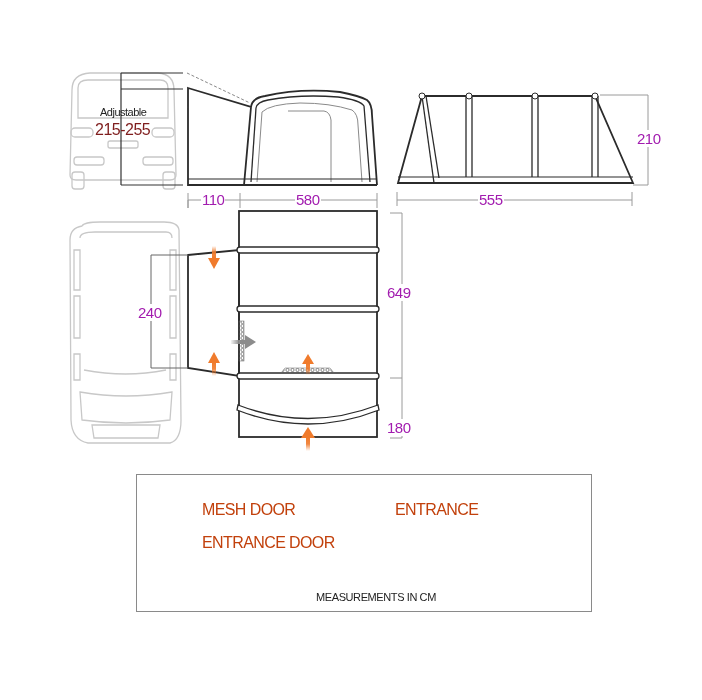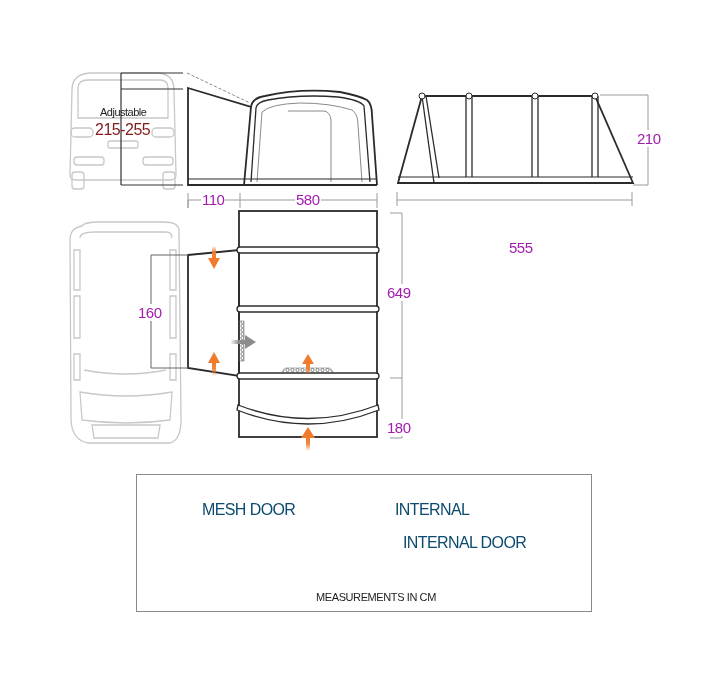--- a/index.html
+++ b/index.html
@@ -1,21 +1,21 @@
 <!DOCTYPE html>
 <html><head>
 <meta charset="utf-8">
 <style>
   html,body{margin:0;padding:0;background:#ffffff;}
   #stage{position:relative;width:702px;height:700px;background:#ffffff;overflow:hidden;font-family:"Liberation Sans",sans-serif;}
   svg{position:absolute;left:0;top:0;}
   .lbl{position:absolute;color:#3a3a3a;font-family:"Liberation Sans",sans-serif;white-space:nowrap;letter-spacing:-0.5px;}
   .dim{font-size:15px;color:#a21caf;background:#fff;padding:0 1px;}
   .legend-box{position:absolute;left:136px;top:474px;width:456px;height:138px;border:1.5px solid #8a8a8a;box-sizing:border-box;background:#fff;}
-  .leg{position:absolute;font-size:16px;color:#0c4a6e;font-family:"Liberation Sans",sans-serif;letter-spacing:-0.6px;white-space:nowrap;}
+  .leg{position:absolute;font-size:16px;color:#c2410c;font-family:"Liberation Sans",sans-serif;letter-spacing:-0.6px;white-space:nowrap;}
   .note{position:absolute;font-size:11px;color:#222;font-family:"Liberation Sans",sans-serif;letter-spacing:-0.4px;white-space:nowrap;margin-left:20px;}
 </style>
 </head>
 <body>
 
 <div id="stage">
   <svg width="702" height="700" viewBox="0 0 702 700">
     <defs>
       <linearGradient id="orangeFadeUp" x1="0" y1="1" x2="0" y2="0">
         <stop offset="0" stop-color="#f07b2c" stop-opacity="0"></stop>
@@ -178,25 +178,25 @@
       <rect x="362" y="539" width="18" height="5" fill="url(#greyFadeRight)"></rect>
       <path d="M380,535 L380,548 L392,541.5 Z" fill="#8c8c8c"></path>
     </g>
   </svg>
 
   <span class="lbl" style="left:100px;top:106px;font-size:11px;color:#222;">Adjustable</span>
   <span class="lbl" style="left:95px;top:121px;font-size:16px;color:#7f1d1d;">215-255</span>
 
   <span class="lbl dim" style="left:201px;top:191px;">110</span>
   <span class="lbl dim" style="left:295px;top:191px;">580</span>
-  <span class="lbl dim" style="left:508px;top:191px;margin-top:48px;">555</span>
+  <span class="lbl dim" style="left:478px;top:191px;">555</span>
   <span class="lbl dim" style="left:636px;top:130px;">210</span>
 
-  <span class="lbl dim" style="left:137px;top:304px;">160</span>
+  <span class="lbl dim" style="left:137px;top:304px;">240</span>
   <span class="lbl dim" style="left:386px;top:284px;">649</span>
   <span class="lbl dim" style="left:386px;top:419px;">180</span>
 
   <div class="legend-box"></div>
   <span class="leg" style="left:202px;top:501px;">MESH DOOR</span>
-  <span class="leg" style="left:395px;top:501px;">INTERNAL</span>
-  <span class="leg" style="left:403px;top:534px;">INTERNAL DOOR</span>
+  <span class="leg" style="left:395px;top:501px;">ENTRANCE</span>
+  <span class="leg" style="left:202px;top:534px;">ENTRANCE DOOR</span>
   <span class="note" style="left:296px;top:591px;">MEASUREMENTS IN CM</span>
 </div>
 
 </body></html>

